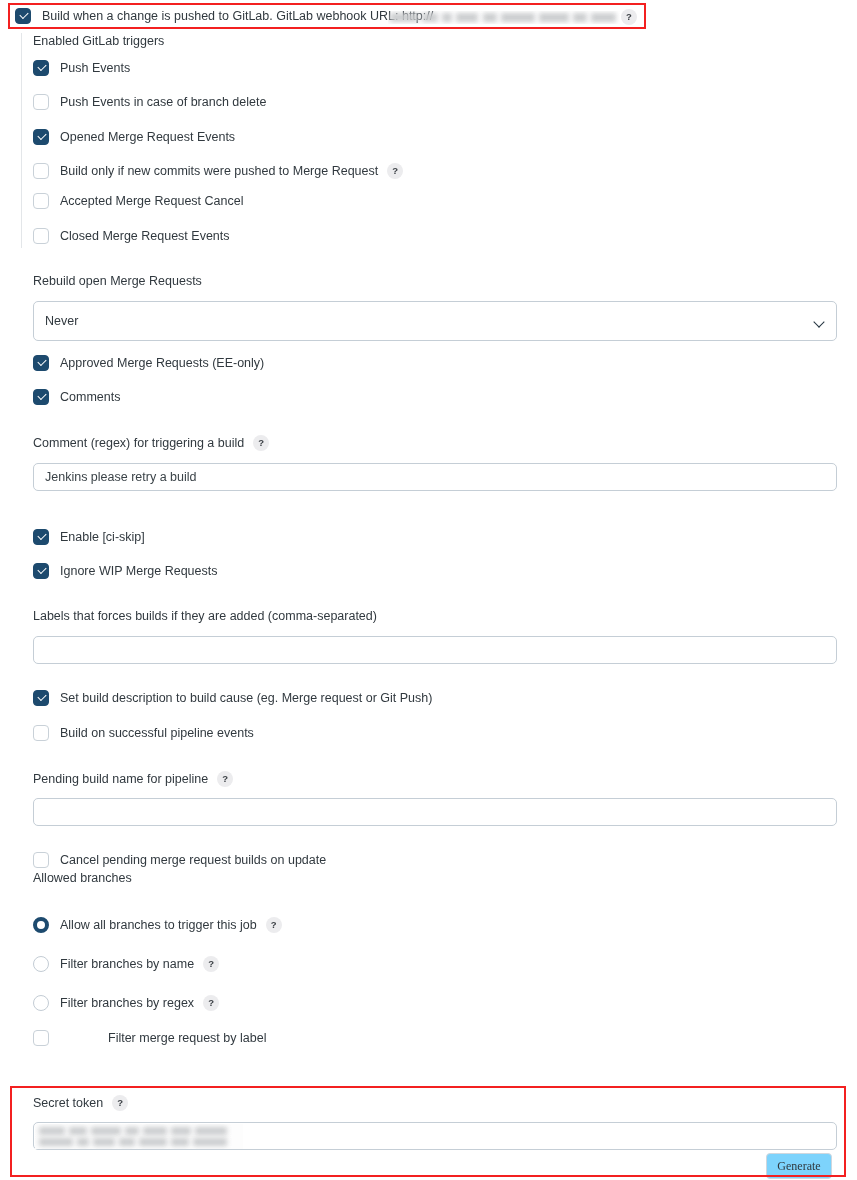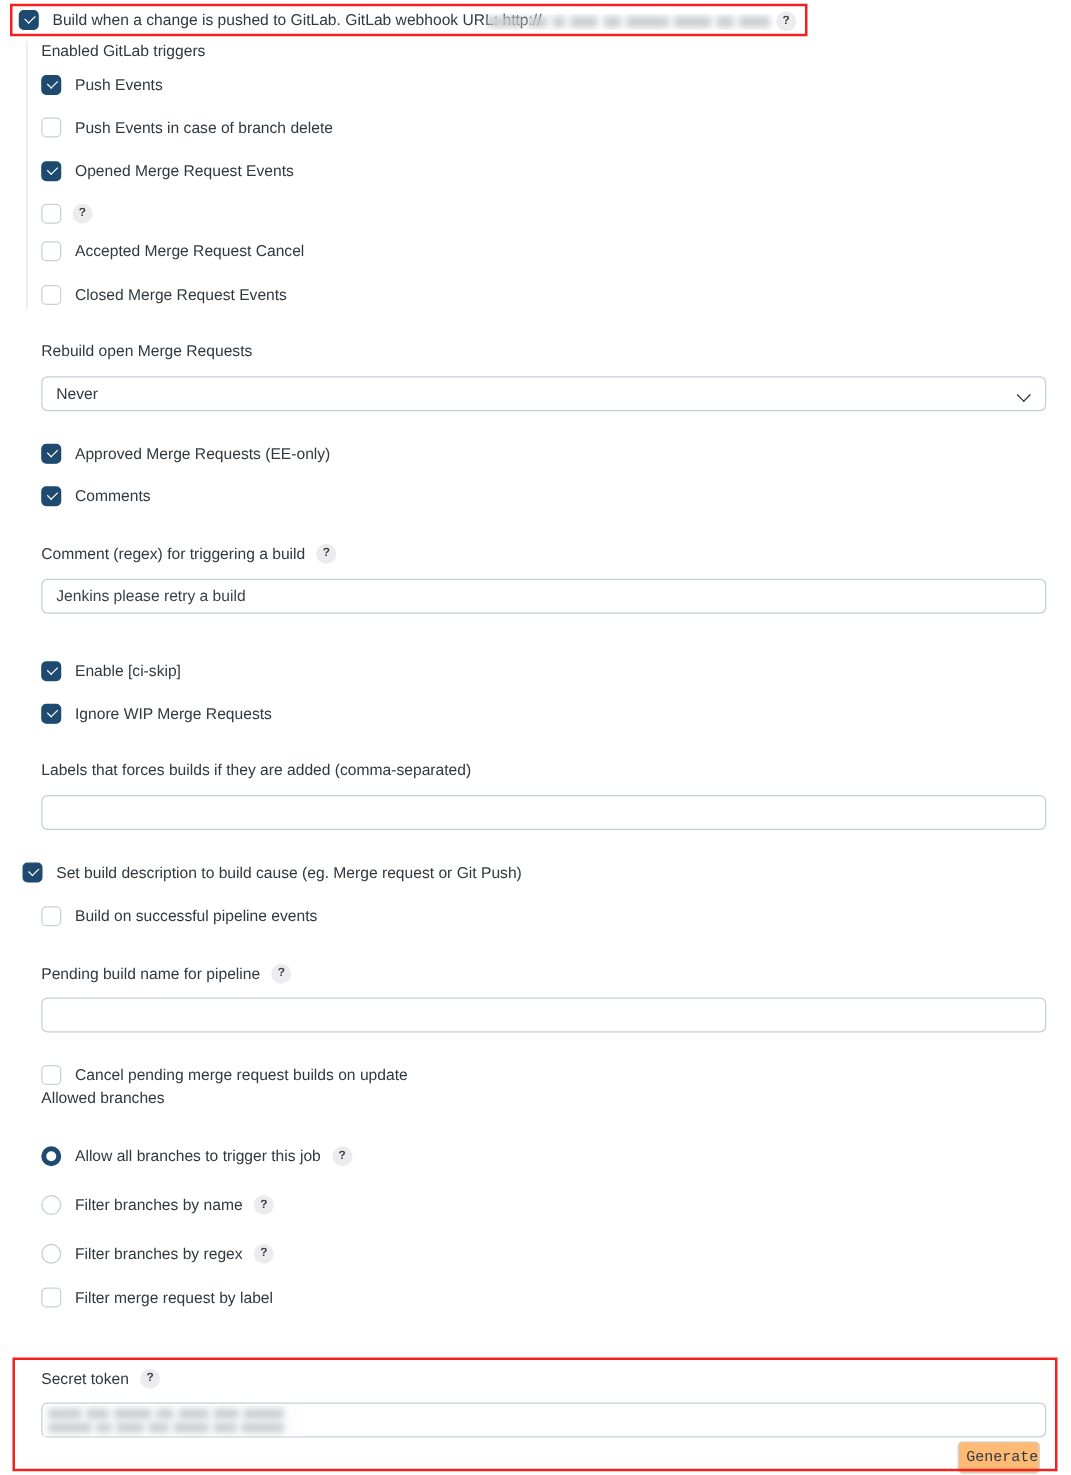--- a/index.html
+++ b/index.html
@@ -102,21 +102,21 @@
     font-family: "Liberation Sans", sans-serif;
     font-size: 12.5px;
     color: #3b4348;
     padding: 0 11px;
     outline: none;
   }
   .txt::placeholder { color: #6e767c; }
 
   .sel {
     position: absolute;
-    height: 28px;
+    height: 40px;
     border: 1px solid #c5ced6;
     border-radius: 5px;
     background: #fff;
     display: flex;
     align-items: center;
     padding: 0 11px;
     font-size: 12.5px;
     color: #31393f;
     justify-content: space-between;
   }
@@ -160,22 +160,22 @@
     width: 1px;
     background: #e3e6e9;
   }
 
   
   .btn {
     position: absolute;
     height: 26px;
     border: 1px solid #cfd7de;
     border-radius: 4px;
-    background: #fdba74;
-    font-family: Liberation Mono, monospace;
+    background: #7dd3fc;
+    font-family: Liberation Serif, serif;
     font-size: 12px;
     color: #31393f;
     cursor: pointer;
   }
 </style>
 </head>
 <body>
 
 <div class="row" style="left:15px; top:8px;">
   <span class="cb checked"></span>
@@ -211,20 +211,21 @@
   <span class="lbl">Push Events in case of branch delete</span>
 </div>
 
 <div class="row" style="left:33px; top:129px;text-align:right;">
   <span class="cb checked"></span>
   <span class="lbl">Opened Merge Request Events</span>
 </div>
 
 <div class="row" style="left:33px; top:163px;">
   <span class="cb"></span>
+  <span class="lbl">Build only if new commits were pushed to Merge Request</span>
   <span class="help">?</span>
 </div>
 
 <div class="row" style="left:33px; top:193px;">
   <span class="cb"></span>
   <span class="lbl">Accepted Merge Request Cancel</span>
 </div>
 
 <div class="row" style="left:33px; top:228px;">
   <span class="cb"></span>
@@ -257,21 +258,21 @@
   <span class="lbl">Enable [ci-skip]</span>
 </div>
 <div class="row" style="left:33px; top:563px;">
   <span class="cb checked"></span>
   <span class="lbl">Ignore WIP Merge Requests</span>
 </div>
 
 <div class="sec-lbl" style="left:33px; top:609px;">Labels that forces builds if they are added (comma-separated)</div>
 <input class="txt" style="left: 33px; top: 636px; width: 804px;" value="">
 
-<div class="row" style="left:18px; top:690px;">
+<div class="row" style="left:33px; top:690px;">
   <span class="cb checked"></span>
   <span class="lbl">Set build description to build cause (eg. Merge request or Git Push)</span>
 </div>
 <div class="row" style="left:33px; top:725px;">
   <span class="cb"></span>
   <span class="lbl">Build on successful pipeline events</span>
 </div>
 
 <div class="row" style="left:33px; top:771px;">
   <span>Pending build name for pipeline</span>
@@ -297,21 +298,21 @@
   <span class="lbl">Filter branches by name</span>
   <span class="help">?</span>
 </div>
 
 <div class="row" style="left:33px; top:995px;">
   <span class="rb"></span>
   <span class="lbl">Filter branches by regex</span>
   <span class="help">?</span>
 </div>
 
-<div class="row" style="left:33px; top:1030px;">
+<div class="row" style="left:33px; top:1030px;gap:48px;">
   <span class="cb"></span>
   <span class="lbl">Filter merge request by label</span>
 </div>
 
 <div class="row" style="left:33px; top:1095px;">
   <span>Secret token</span>
   <span class="help">?</span>
 </div>
 <input class="txt" style="left: 33px; top: 1122px; width: 804px;">
 <div class="blur" style="left:35px; top:1124px; width:208px; height:25px; background:#fdfdfd;">

